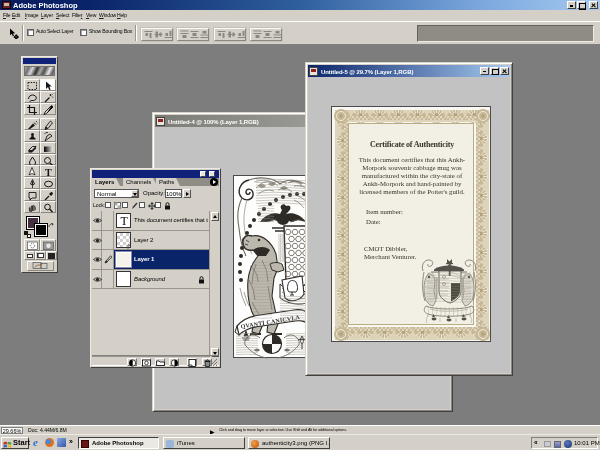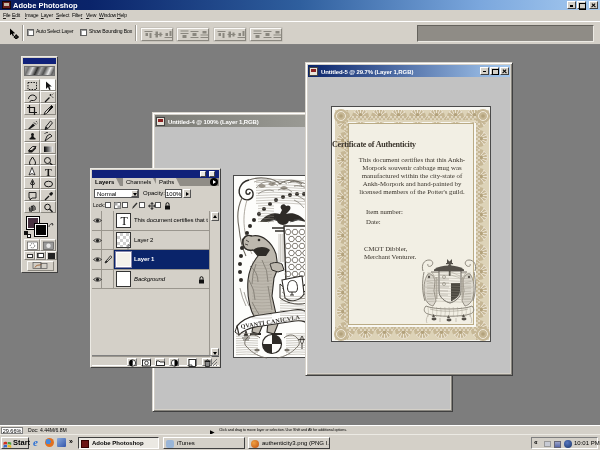--- a/index.html
+++ b/index.html
@@ -404,21 +404,21 @@
           <circle cx="151" cy="9" r="4.5" fill="none" stroke="#efe9da" stroke-width="1"></circle>
           <circle cx="151" cy="9" r="1.8" fill="#b3a27c"></circle>
           <circle cx="9" cy="227" r="7" fill="#c6b795"></circle>
           <circle cx="9" cy="227" r="4.5" fill="none" stroke="#efe9da" stroke-width="1"></circle>
           <circle cx="9" cy="227" r="1.8" fill="#b3a27c"></circle>
           <circle cx="151" cy="227" r="7" fill="#c6b795"></circle>
           <circle cx="151" cy="227" r="4.5" fill="none" stroke="#efe9da" stroke-width="1"></circle>
           <circle cx="151" cy="227" r="1.8" fill="#b3a27c"></circle>
         </svg>
         <div id="cert-inner"></div>
-      <div class="certtxt" style="left:0; top:33px; width:160px; text-align:left; font-size:8px; font-weight:bold; letter-spacing:-0.2px;">Certificate of Authenticity</div>
+      <div class="certtxt" style="left:0; top:33px; width:160px; text-align:center; font-size:8px; font-weight:bold; letter-spacing:-0.2px;">Certificate of Authenticity</div>
       <div class="certtxt" style="left:0; top:49px; width:160px; text-align:center; font-size:6.8px; line-height:8.1px;">This document certifies that this Ankh-<br>Morpork souvenir cabbage mug was<br>manufactured within the city-state of<br>Ankh-Morpork and hand-painted by<br>licensed members of the Potter's guild.</div>
       <div class="certtxt" style="left:34px; top:100px; font-size:6.8px; line-height:9.5px;">Item number:<br>Date:</div>
       <div class="certtxt" style="left:32px; top:138px; font-size:6.8px; line-height:8px;">CMOT Dibbler,<br>Merchant Venturer.</div>
       <div id="crest" style="position:absolute; left:88px; top:150px; width:58px; height:68px;"><svg width="58" height="68" viewBox="0 0 58 68">
             <path d="M3,14 C1,8 4,3 9,3 C13,3 14,7 11,9 C9,10 7,9 8,7" fill="none" stroke="#8d887d" stroke-width="1"></path>
             <path d="M55,14 C57,8 54,3 49,3 C45,3 44,7 47,9 C49,10 51,9 50,7" fill="none" stroke="#8d887d" stroke-width="1"></path>
             <path d="M4,15 C2,25 2,35 5,44 M54,15 C56,25 56,35 53,44" fill="none" stroke="#8d887d" stroke-width="1"></path>
             <path d="M27,6 L27,2 L29.5,4.5 L32,2 L32,6 Z" fill="#55514a"></path>
             <rect x="26" y="6" width="7" height="1.2" fill="#55514a"></rect>
             <path d="M14,12.5 C18,9.5 23,8.5 29,8.5 C35,8.5 40,9.5 44,12.5 L44,14 L14,14 Z" fill="#55514a"></path>

